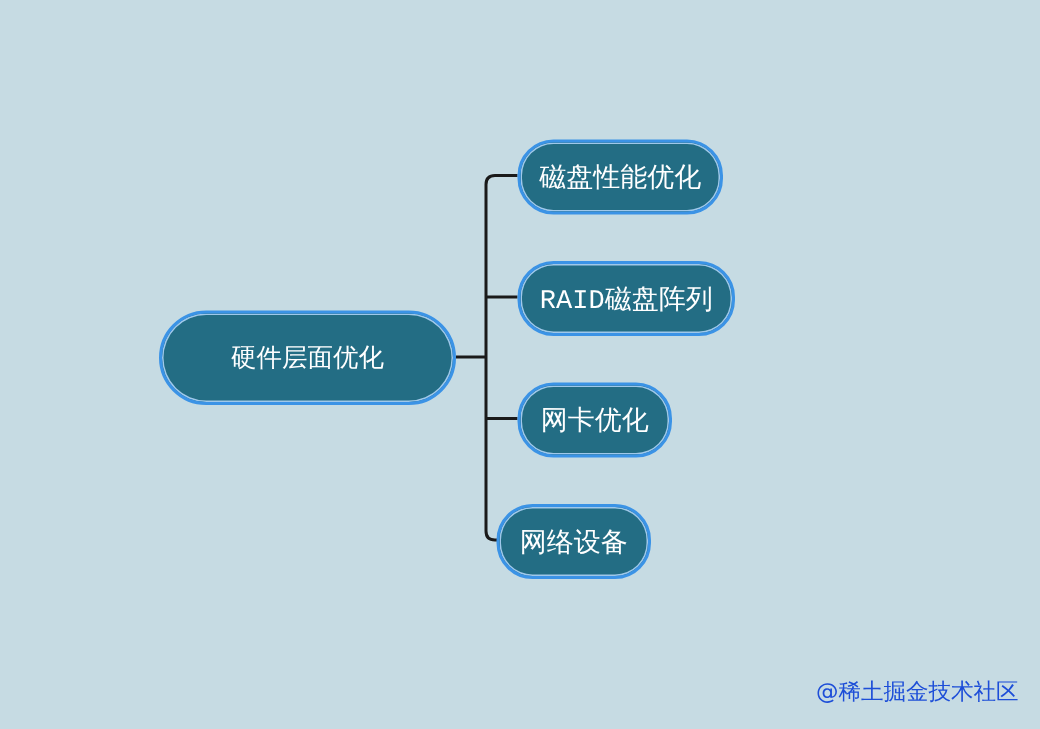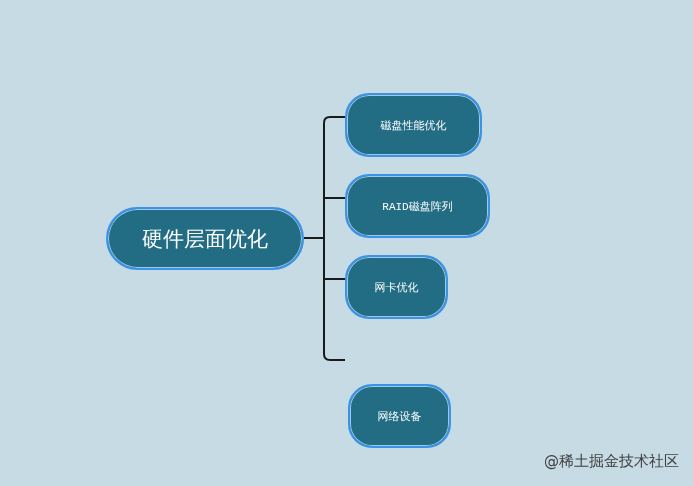--- a/index.html
+++ b/index.html
@@ -10,30 +10,30 @@
     }
     .node {
       position:absolute; box-sizing:border-box;
       background:#236d84;
       border:2px solid #3b93e6;
       box-shadow: 0 0 0 1px #9fc8ea inset;
       color:#ffffff;
       display:flex; align-items:center; justify-content:center;
       white-space:nowrap;
     }
-    .root { left:106px; top:207px; width:198px; height:63px; border-radius:32px; font-size:21px; }
-    .child { height:64px; border-radius:24px; font-size:11px; }
+    .root { left:106px; top:207px; width:198px; height:63px; border-radius:32px; font-size:17px; }
+    .child { height:50px; border-radius:24px; font-size:18px; }
     .c0 { left:345px; top:93px;  width:137px; }
     .c1 { left:345px; top:174px; width:145px;font-family:Liberation Mono, monospace; }
     .c2 { left:345px; top:255px; width:103px;justify-content:center; }
-    .c3 { left:348px; top:336px; width:103px;margin-top:48px; }
+    .c3 { left:331px; top:336px; width:103px; }
     svg.links { position:absolute; left:0; top:0; }
     .watermark {
       position:absolute; right:14px; top:452px;
-      font-size:15px; color:#404040;text-align:center;
+      font-size:15px; color:#1d4ed8;text-align:center;
     }
   </style>
 </head>
 <body>
 
 <svg class="links" width="693" height="486">
   <path d="M304 238 H324" stroke="#1a1a1a" stroke-width="2" fill="none"></path>
   <path d="M345 117 H330 Q324 117 324 123 V354 Q324 360 330 360 H345" stroke="#1a1a1a" stroke-width="2" fill="none"></path>
   <path d="M324 198 H345" stroke="#1a1a1a" stroke-width="2" fill="none"></path>
   <path d="M324 279 H345" stroke="#1a1a1a" stroke-width="2" fill="none"></path>

